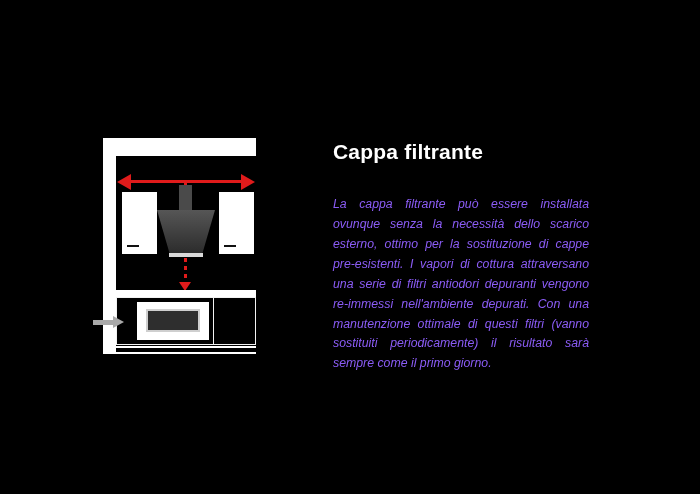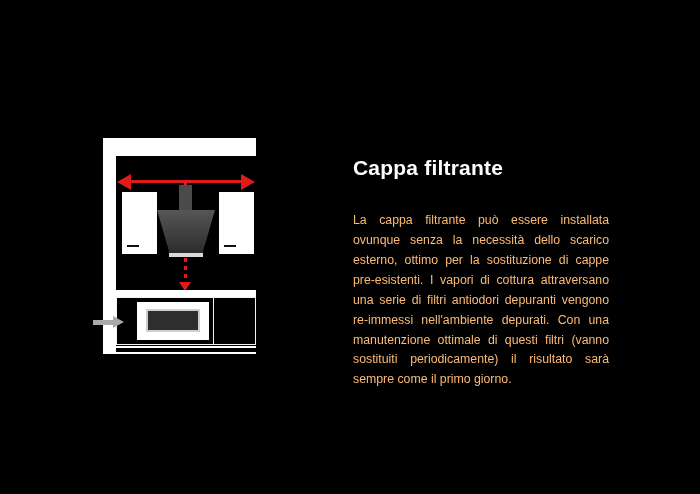--- a/index.html
+++ b/index.html
@@ -233,38 +233,38 @@
     width: 0; height: 0;
     border-top: 6px solid transparent;
     border-bottom: 6px solid transparent;
     border-left: 11px solid #a9a9a9;
   }
 
   
   .textcol {
     position: absolute;
     left: 333px;
-    top: 156px;
+    top: 140px;
     width: 256px;
-    margin-left: 20px;
   }
   .title {
     font-size: 21px;
     font-weight: bold;
     letter-spacing: 0.2px;
     color: #ffffff;
     margin: 0 0 32px 0;
     line-height: 1.1;
   }
   .body-par {
     font-size: 12.3px;
     line-height: 1.62;
-    color: #fdba74;
+    color: #8b5cf6;
     text-align: justify;
     margin: 0;
+    font-style: italic;
   }
 </style>
 </head>
 <body>
 
 <div id="stage">
 
   <div class="illu">
 
     <div class="wall-left"></div>

